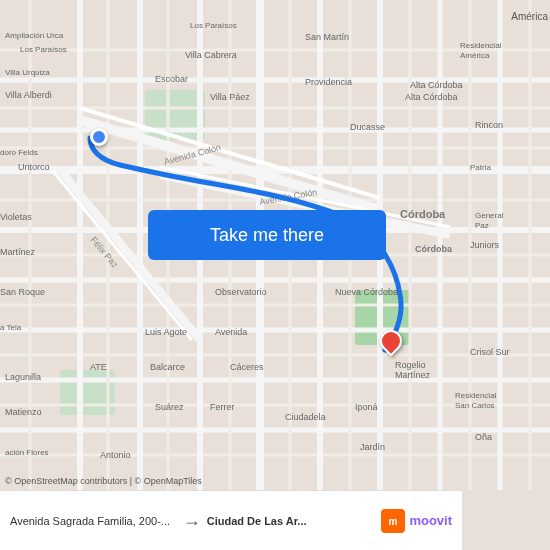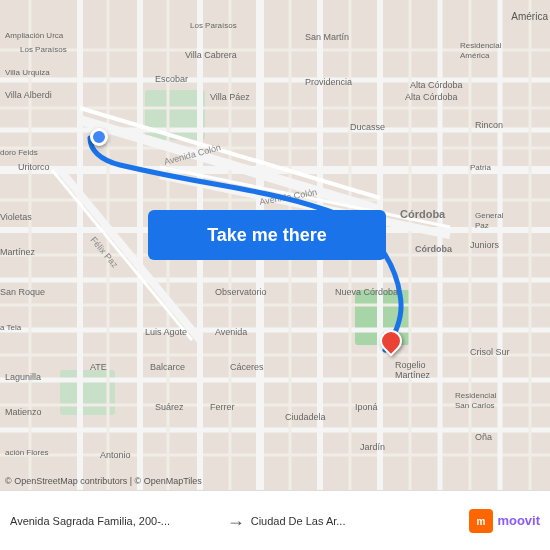--- a/index.html
+++ b/index.html
@@ -33,21 +33,21 @@
       position: absolute;
       top: 210px;
       left: 148px;
       width: 238px;
       height: 50px;
       background: #1a73e8;
       color: white;
       border: none;
       border-radius: 6px;
       font-size: 18px;
-      font-weight: bold;
+      font-weight: normal;
       cursor: pointer;
       z-index: 10;
       display: flex;
       align-items: center;
       justify-content: center;
     }
 
     
     .origin-marker {
       position: absolute;
@@ -90,21 +90,21 @@
       font-size: 10px;
       color: #555;
       z-index: 6;
     }
 
     
     .bottom-bar {
       position: absolute;
       bottom: 0;
       left: 0;
-      width: 550px;
+      width: 462px;
       height: 60px;
       background: white;
       display: flex;
       align-items: center;
       border-top: 1px solid #ddd;
       z-index: 20;
       padding: 0 10px;
     }
 
     .bottom-from {
@@ -131,20 +131,21 @@
       color: #555;
       font-size: 18px;
     }
 
     .bottom-to {
       flex: 1;
       display: flex;
       flex-direction: column;
       justify-content: flex-start;
       overflow: hidden;
+      font-weight: bold;
     }
 
     .bottom-to-label {
       font-size: 11px;
       color: #333;
       white-space: nowrap;
       overflow: hidden;
       text-overflow: ellipsis;
     }
 

